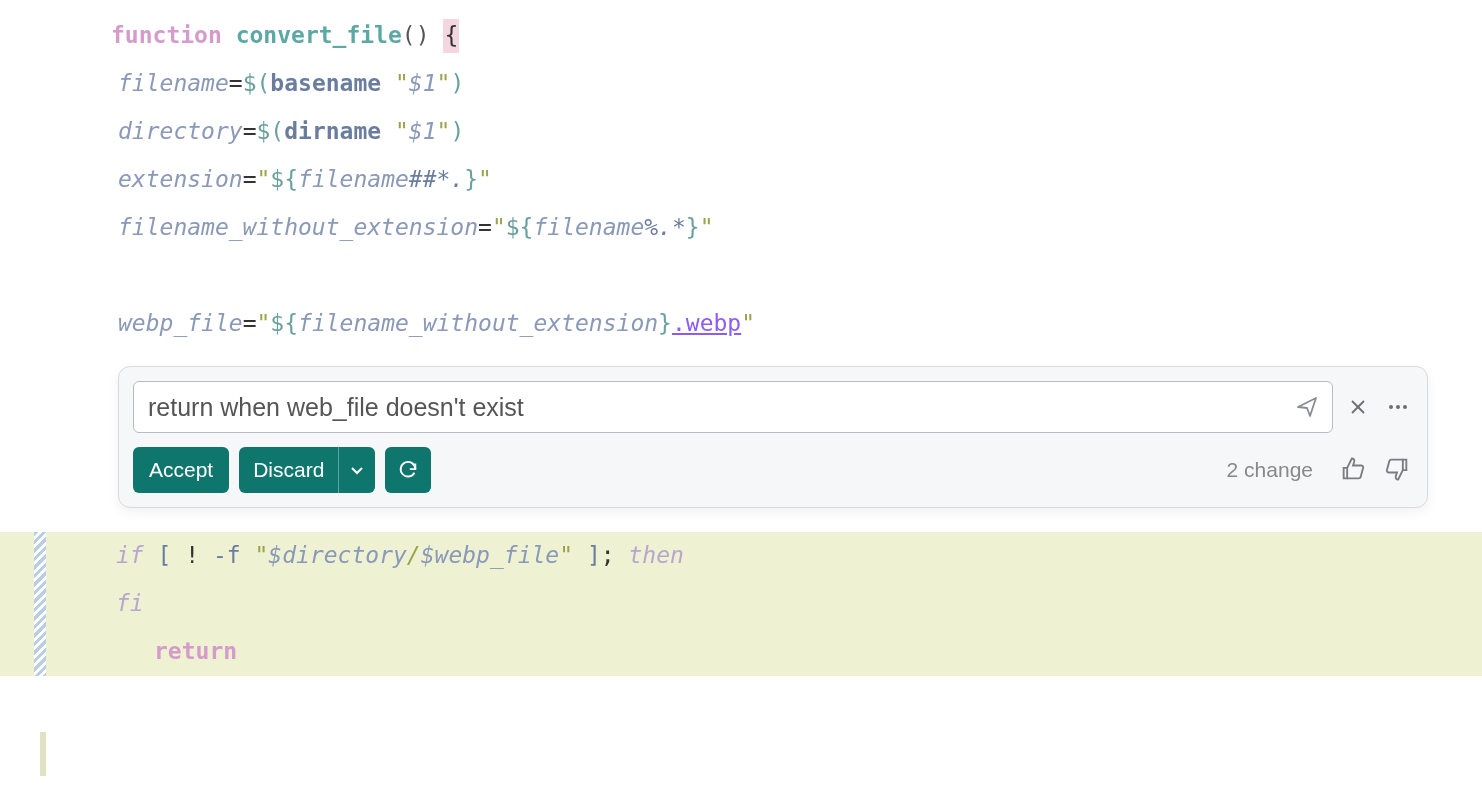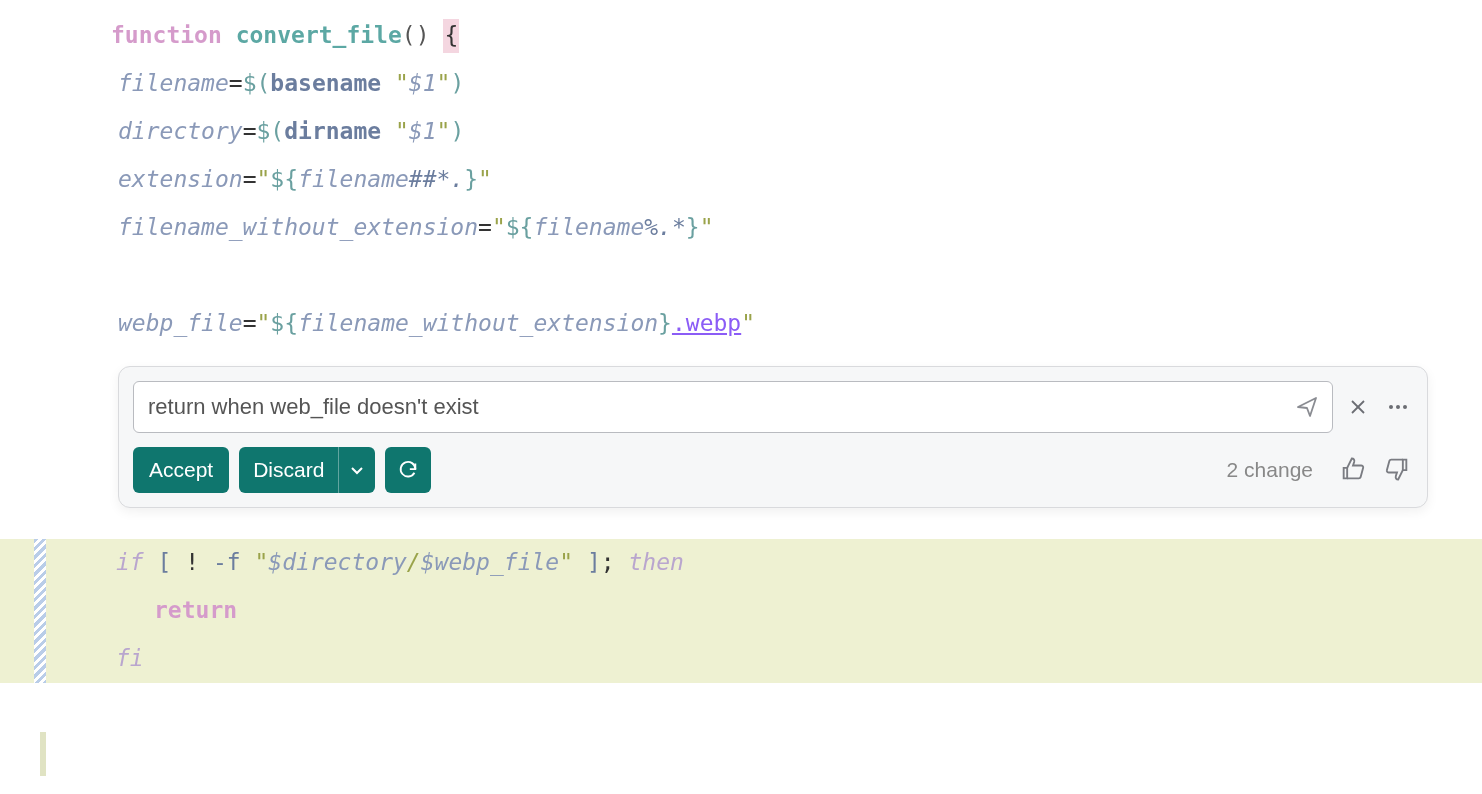--- a/index.html
+++ b/index.html
@@ -68,21 +68,21 @@
     border: 1px solid #b9bbc0;
     border-radius: 6px;
     padding: 0 12px;
     height: 52px;
   }
 
   .ai-input {
     flex: 1;
     border: none;
     outline: none;
-    font-size: 22px;
+    font-size: 25px;
     font-family: inherit;
     color: #555;
     background: transparent;
   }
 
   .send-icon {
     width: 26px; height: 26px;
     display: inline-flex; align-items: center; justify-content: center;
     color: #8a8c92;
     cursor: pointer;
@@ -151,21 +151,21 @@
   }
   .feedback-icons .thumb {
     width: 30px; height: 30px;
     display: inline-flex;
     color: #7a7c82;
     cursor: pointer;
   }
 
   
   .diff-block {
-    margin-top: 31px;
+    margin-top: 24px;
     position: relative;
   }
   .diff-gutter-stripe {
     position: absolute;
     left: 34px;
     top: 0;
     width: 12px;
     height: 100%;
     background: repeating-linear-gradient(
       135deg,
@@ -285,18 +285,18 @@
       </span>
     </div>
   </div>
 </div>
 
 <div class="diff-block">
   <div class="diff-gutter-stripe"></div>
 
   <div class="diff-line"><span class="diff-tok-kw">if</span><span class="diff-tok-br"> [ </span><span class="diff-tok-op">!</span><span class="diff-tok-br"> -f </span><span class="diff-tok-str">"</span><span class="diff-tok-var">$directory</span><span class="diff-tok-str">/</span><span class="diff-tok-var">$webp_file</span><span class="diff-tok-str">"</span><span class="diff-tok-br"> ]</span><span class="diff-tok-op">;</span><span class="diff-tok-kw"> then</span></div>
 
+  <div class="diff-line"><span class="diff-tok-kw">fi</span></div>
+
   <div class="diff-line" style="padding-left:154px"><span class="diff-tok-ret">return</span></div>
-
-  <div class="diff-line"><span class="diff-tok-kw">fi</span></div>
 </div>
 
 <div class="tail-bar"></div>
 
 </body></html>

